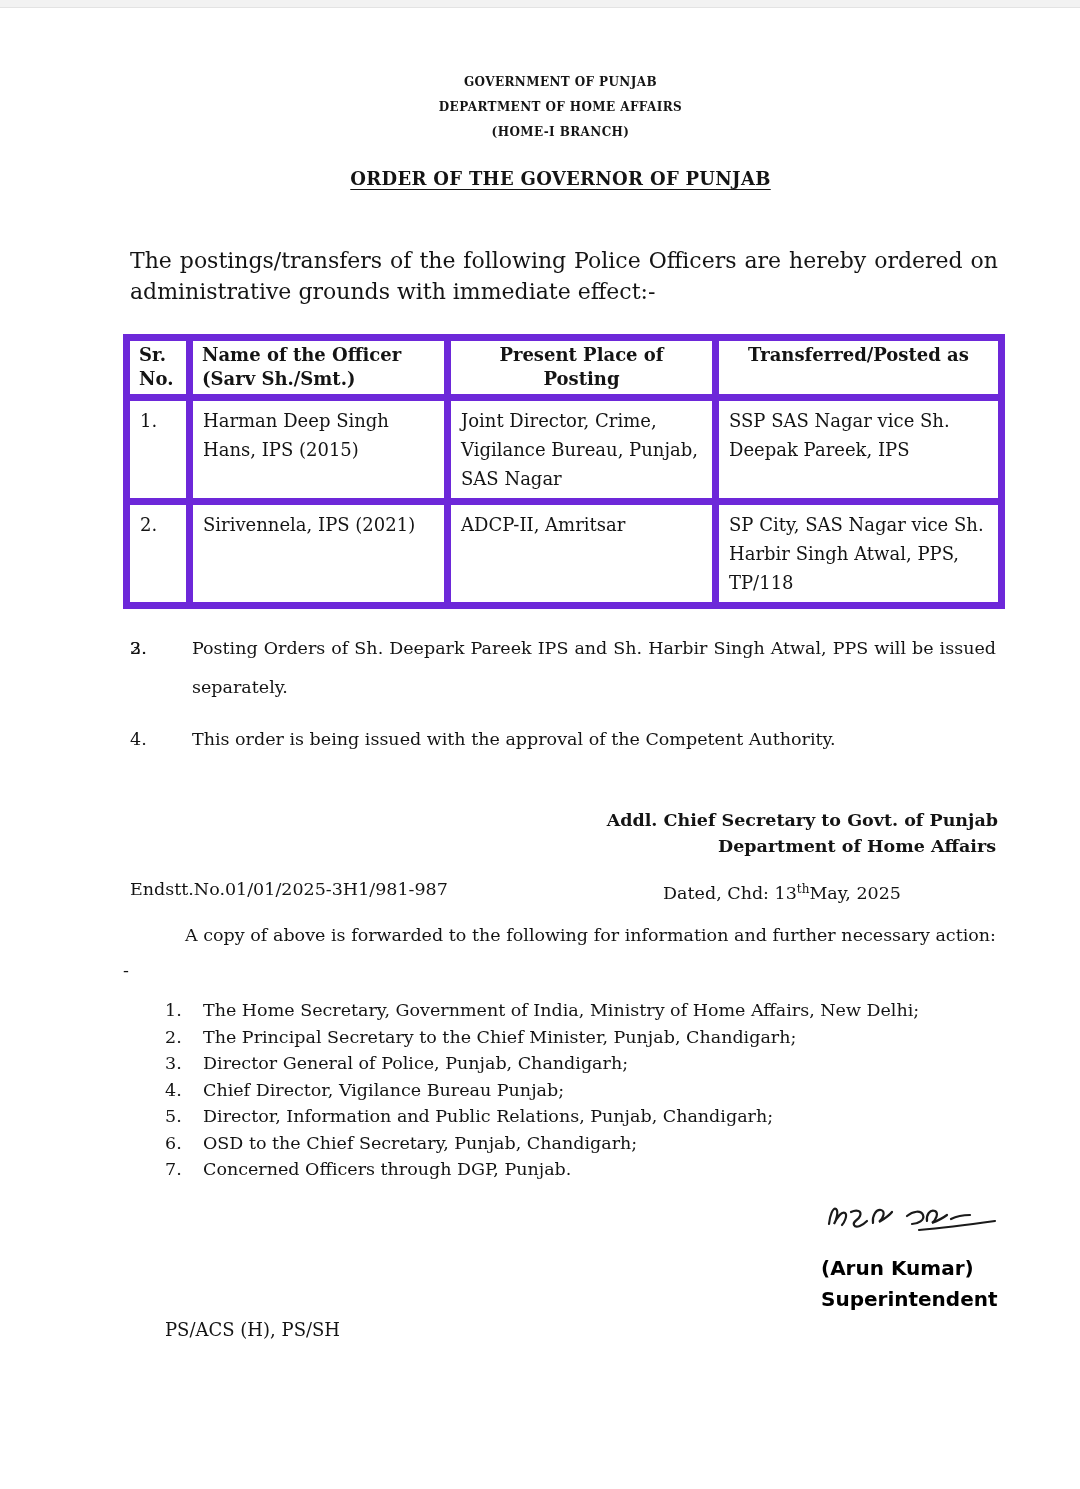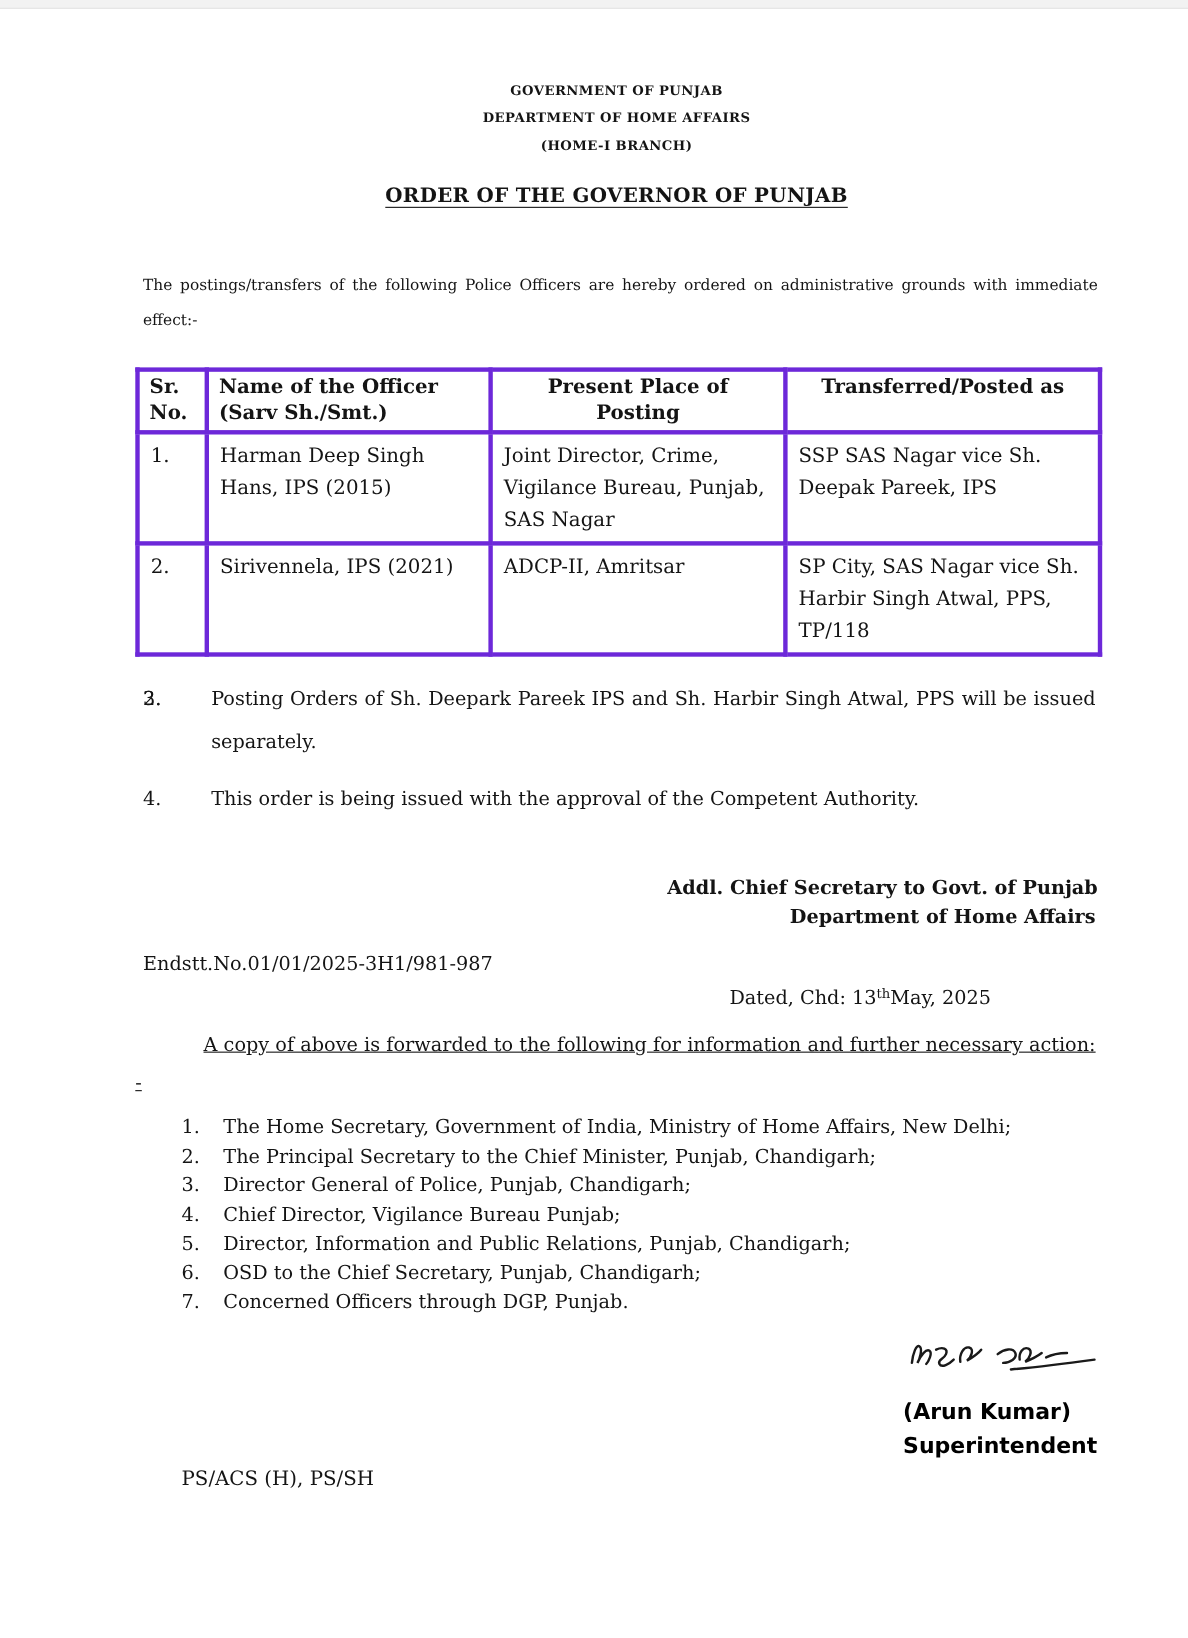--- a/index.html
+++ b/index.html
@@ -27,33 +27,33 @@
   .order-title {
     display:inline-block;
     font-weight:bold; font-size:18px; letter-spacing:.3px;
     text-decoration:underline;
     text-underline-offset:4px;
   }
   
   .intro {
     margin-top:56px;
     padding-left:7px;
-    font-size:14px; line-height:31px;
+    font-size:22px; line-height:31px;
     text-align:justify;
   }
   
   table.order-table {
     margin-top:27px;
     border-collapse:collapse;
     table-layout:fixed;
     width:875px;
     font-size:18px;
   }
   .order-table th, .order-table td {
-    border:4px solid #6d28d9;
+    border:7px solid #6d28d9;
     vertical-align:top;
   }
   .order-table th {
     font-weight:bold;
     padding:2px 9px 3px 9px;
     line-height:24px;
     white-space:pre-line;
   }
   .order-table th.left { text-align:left; }
   .order-table th.center { text-align:center; }
@@ -82,31 +82,30 @@
   .numpara .num { position:absolute; left:7px; top:0; }
   
   .signoff { margin-top:48px; display:flex; font-weight:bold; font-size:17.5px; line-height:26px; }
   .signoff-left { padding-left:7px; padding-top:26px; }
   .signoff-right { margin-left:auto; width:422px; }
   .sr-name { text-align:center; padding-left:112px; }
   .sr-desig { text-align:right; }
   .sr-dept { text-align:right; padding-right:2px; }
   sup.ord { font-size:12px; vertical-align:6px; }
   
-  .endorse { margin-top:17px; display:flex; font-size:17.5px; line-height:26px;flex-direction:column; }
+  .endorse { margin-top:17px; display:flex; font-size:17.5px; line-height:26px; }
   .endorse-no { padding-left:7px; }
   .endorse-date { margin-left:auto; margin-right:97px; }
   
   .copy-para {
     margin-top:12px;
     font-size:17.5px; line-height:35px;
     text-align:justify;
     text-indent:62px;
     padding-right:2px;
-    text-decoration:underline;
   }
   
   .dist { margin-top:9px; }
   .dist-item { display:flex; font-size:17.5px; line-height:26.5px; padding-left:42px; }
   .dist-num { width:38px; flex:none; }
   
   .bottom-sign { margin-left:698px; margin-top:14px; }
   .scribble { display:block; margin-left:2px; }
   .bs-name, .bs-title {
     font-family:"DejaVu Sans", "Liberation Sans", sans-serif;

